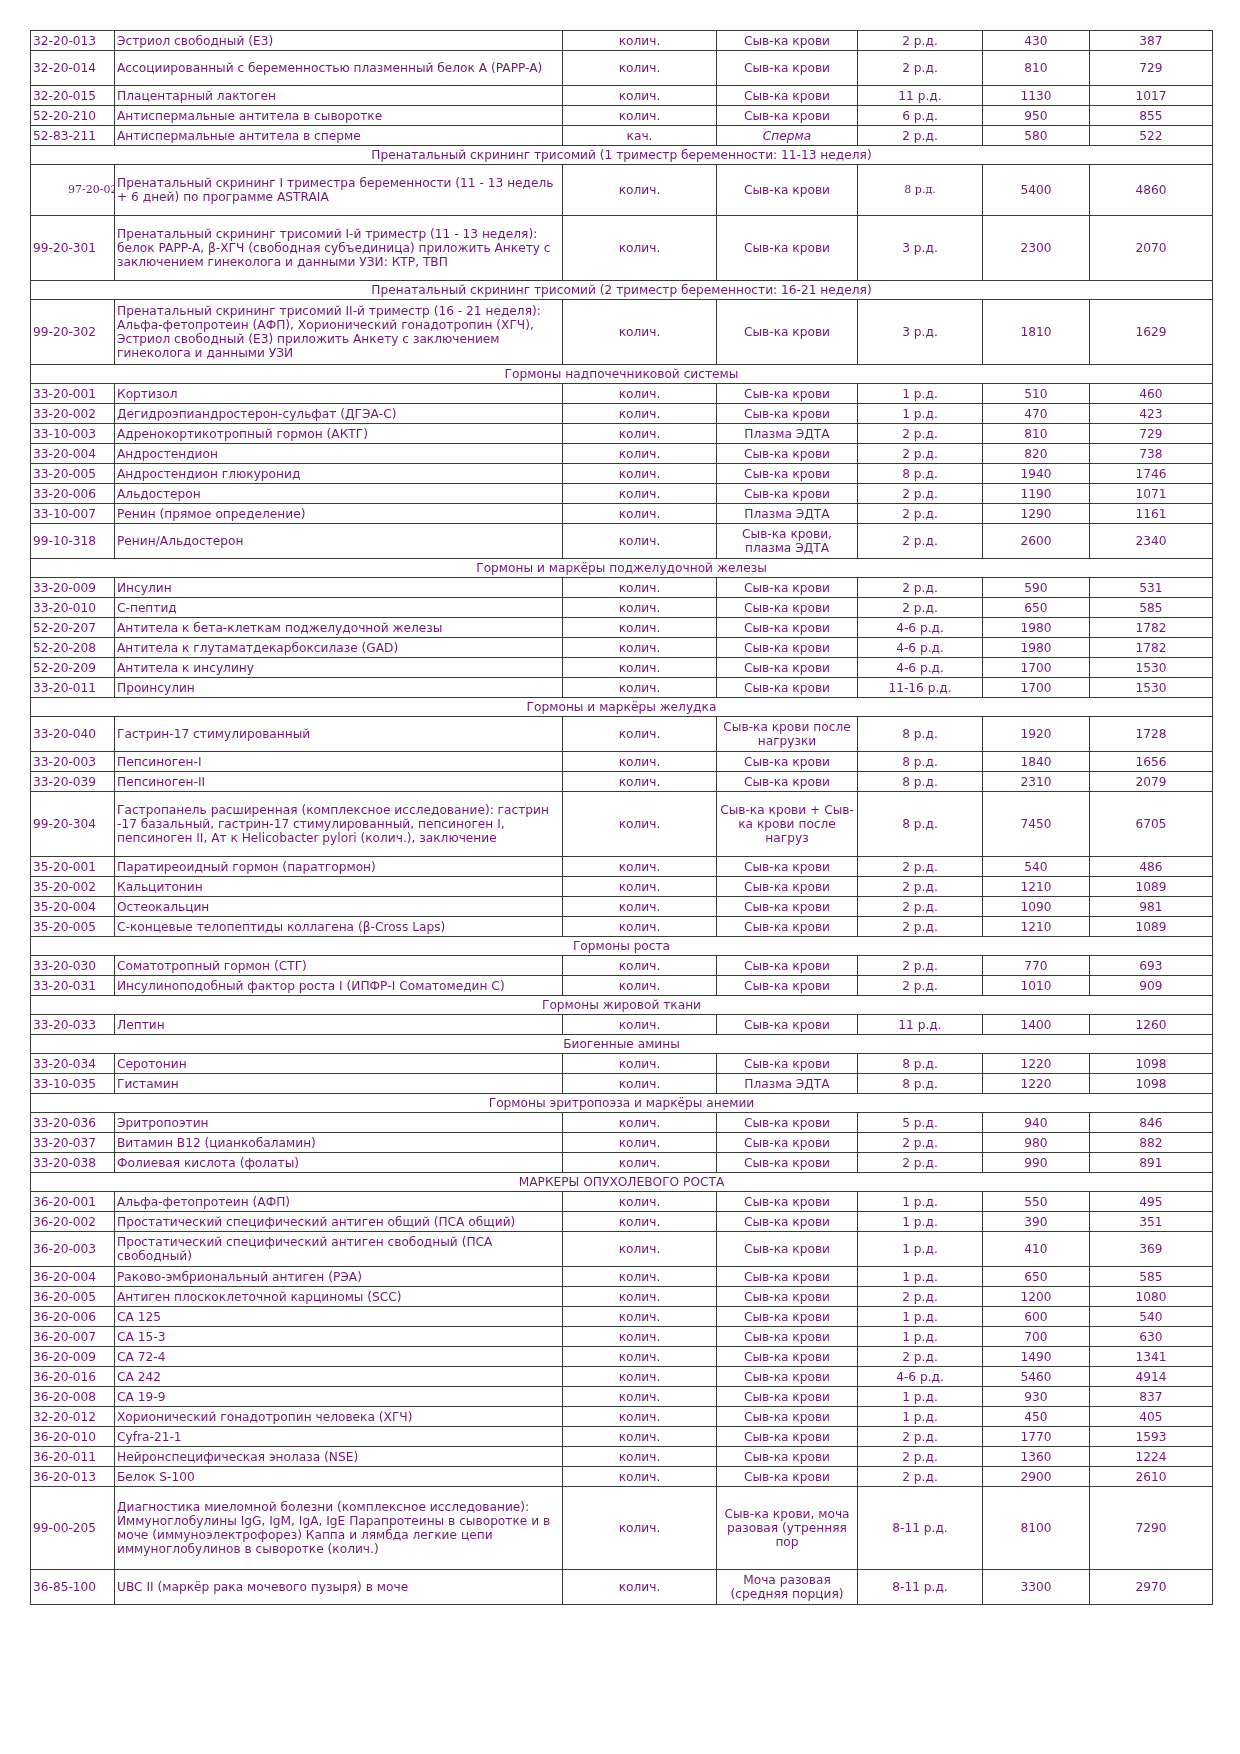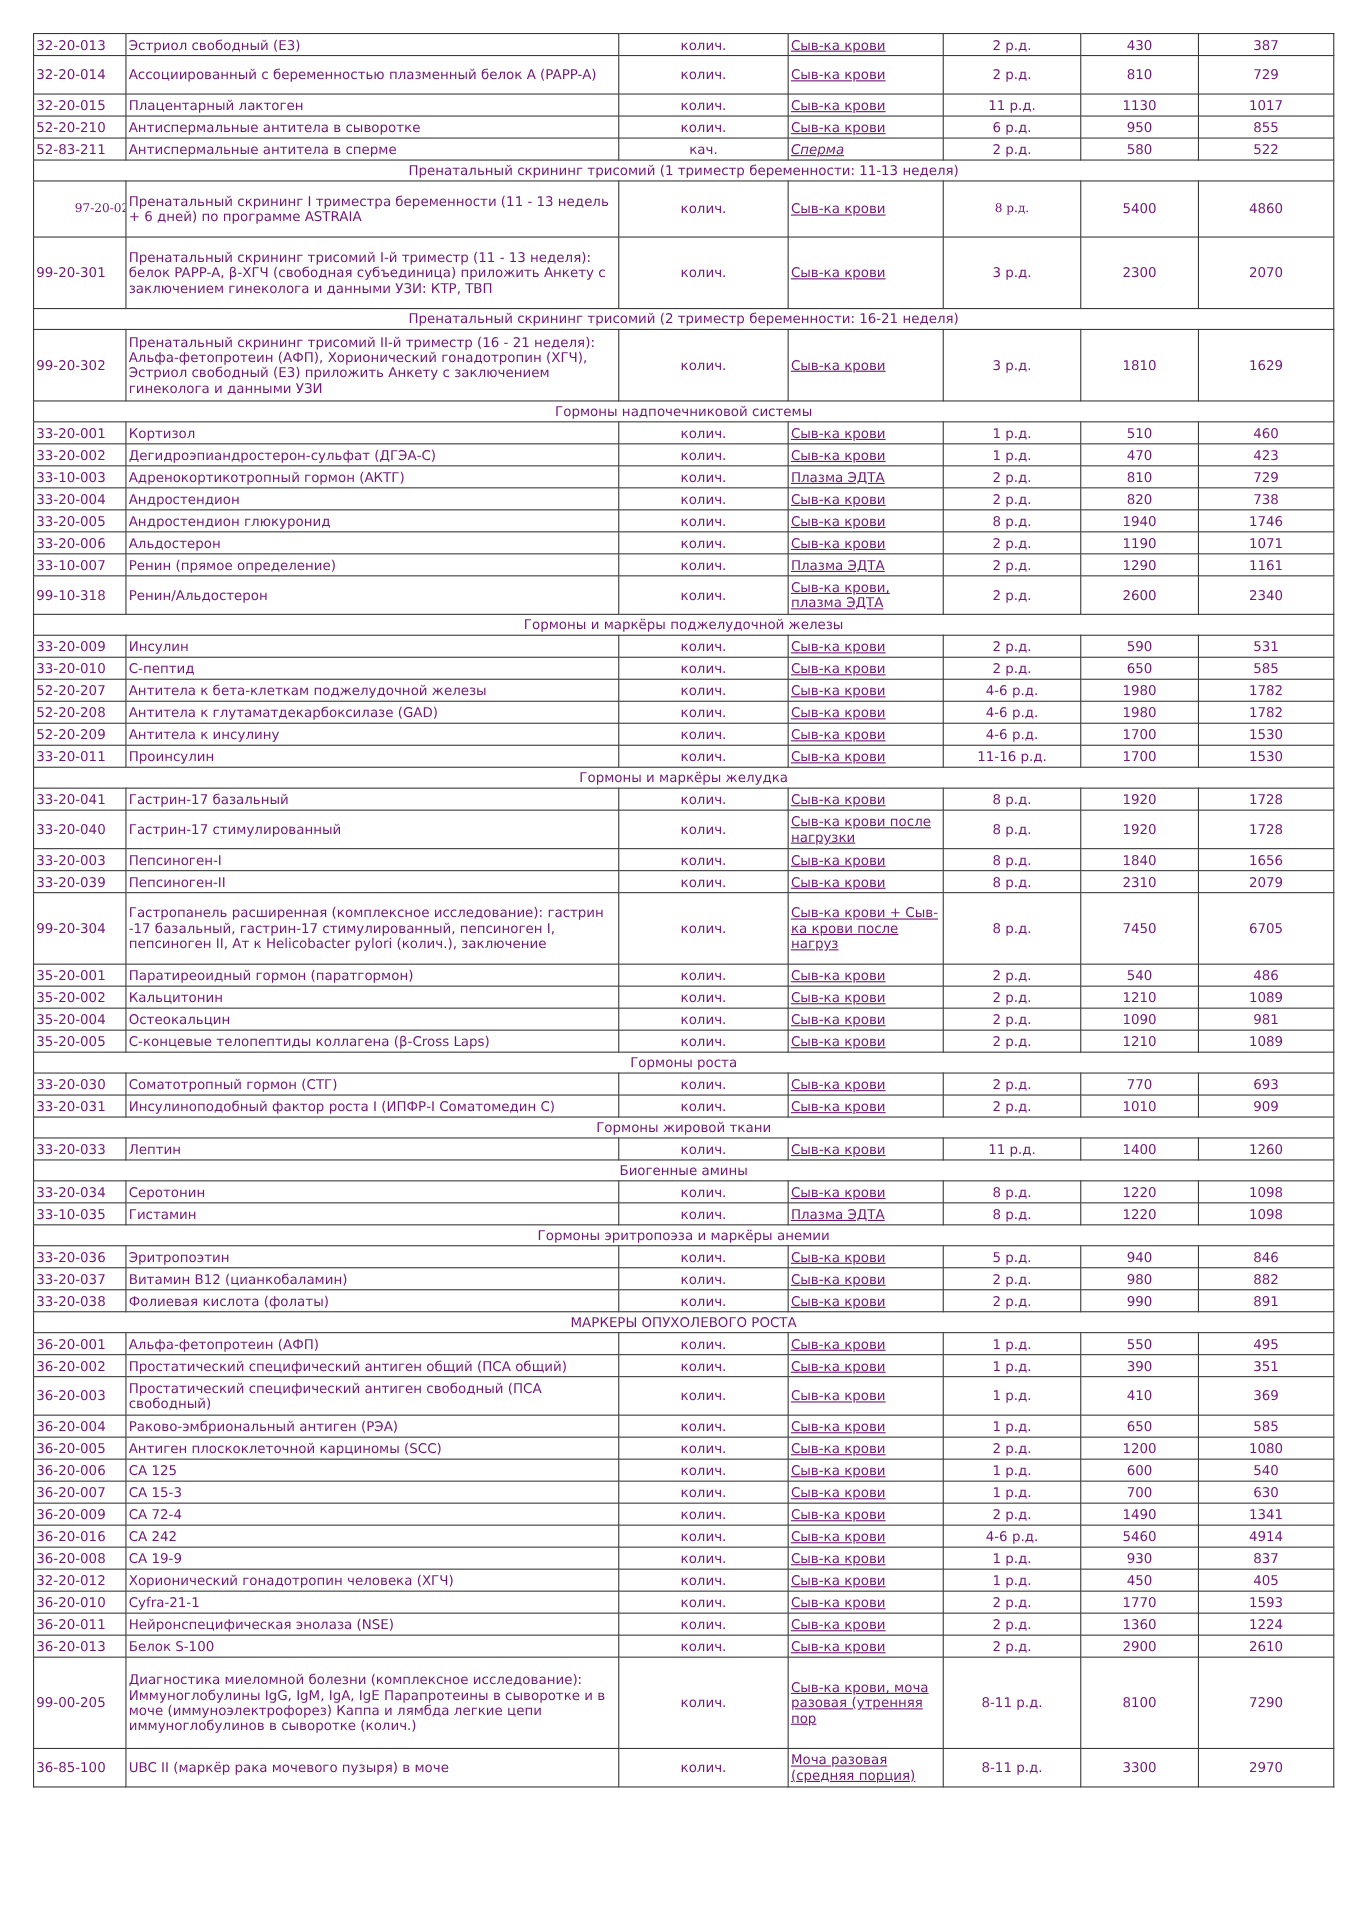--- a/index.html
+++ b/index.html
@@ -24,21 +24,21 @@
   col.c-name { width: 448px; }
   col.c-type { width: 154px; }
   col.c-mat  { width: 141px; }
   col.c-term { width: 125px; }
   col.c-p1   { width: 107px; }
   col.c-p2   { width: 123px; }
   td.code { text-align: left; white-space: nowrap; }
   td.code.serif { font-family: "DejaVu Serif", serif; font-size: 11px; text-align: center; padding-left: 37px; }
   td.name { text-align: left; }
   td.type { text-align: center; }
-  td.mat  { text-align: left; text-decoration: underline; }
+  td.mat  { text-align: center; }
   td.mat.italic { font-style: italic; }
   td.term { text-align: center; }
   td.term.serif { font-family: "DejaVu Serif", serif; font-size: 11px; }
   td.p1, td.p2 { text-align: center; }
   td.top { vertical-align: top; }
   tr.section td {
     text-align: center;
     border-left: 1.5px solid #3a3a3a;
     border-right: 1.5px solid #3a3a3a;
     height: 16px;
@@ -270,29 +270,20 @@
           <td class="name">Проинсулин</td>
           <td class="type">колич.</td>
           <td class="mat">Сыв-ка крови</td>
           <td class="term">11-16 р.д.</td>
           <td class="p1">1700</td>
           <td class="p2">1530</td>
         </tr>
         <tr class="section">
           <td colspan="7">Гормоны и маркёры желудка</td>
         </tr>
-        <tr class="r1">
-          <td class="code">33-20-041</td>
-          <td class="name">Гастрин-17 базальный</td>
-          <td class="type">колич.</td>
-          <td class="mat">Сыв-ка крови</td>
-          <td class="term">8 р.д.</td>
-          <td class="p1">1920</td>
-          <td class="p2">1728</td>
-        </tr>
         <tr class="r2">
           <td class="code top">33-20-040</td>
           <td class="name top">Гастрин-17 стимулированный</td>
           <td class="type top">колич.</td>
           <td class="mat top">Сыв-ка крови после нагрузки</td>
           <td class="term top">8 р.д.</td>
           <td class="p1">1920</td>
           <td class="p2">1728</td>
         </tr>
         <tr class="r1">

